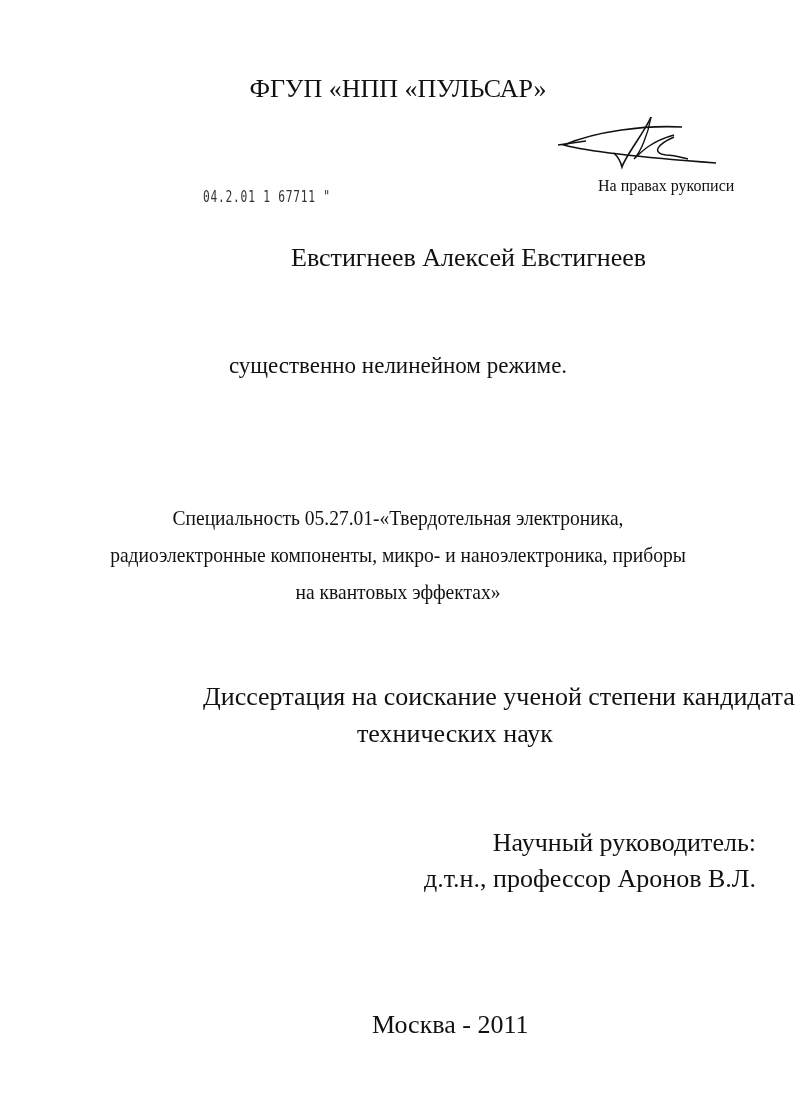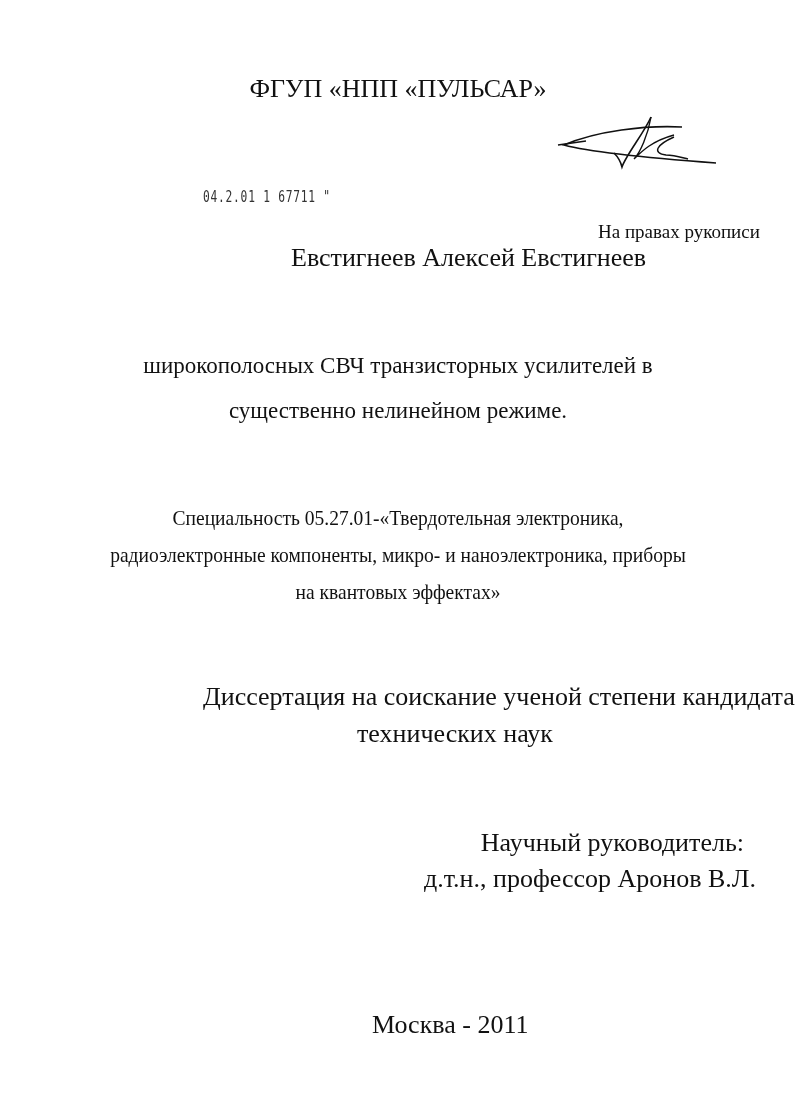--- a/index.html
+++ b/index.html
@@ -22,36 +22,35 @@
   <svg class="abs sig" viewBox="0 0 170 60">
     <path d="M126 12 C90 10, 40 16, 8 30 C30 36, 80 42, 160 48" fill="none" stroke="#111" stroke-width="1.6"></path>
     <path d="M95 2 C88 18, 70 40, 66 52 C64 44, 60 40, 58 38" fill="none" stroke="#111" stroke-width="1.6"></path>
     <path d="M95 2 C92 20, 84 38, 78 44 C86 36, 96 26, 118 20" fill="none" stroke="#111" stroke-width="1.4"></path>
     <path d="M118 22 C100 30, 96 38, 110 40 C118 40, 124 42, 132 44" fill="none" stroke="#111" stroke-width="1.4"></path>
     <path d="M2 30 L30 26" fill="none" stroke="#111" stroke-width="1.4"></path>
   </svg>
 
   <div class="abs stamp" style="left:203px; top:188px;">04.2.01 1 67711 "</div>
 
-  <div class="abs t" style="left:598px; top:177px; font-size:19px;margin-top:44px;">На правах рукописи</div>
+  <div class="abs t" style="left:598px; top:177px; font-size:16px;">На правах рукописи</div>
 
   <div class="abs t" style="left:291px; top:243px;">Евстигнеев Алексей Евстигнеев</div>
 
   <div class="abs center" style="top:343px; font-size:23px; line-height:45px;">
-    <div>широкополосных СВЧ   транзисторных усилителей в</div>
     <div>существенно нелинейном режиме.</div>
   </div>
 
   <div class="abs center" style="top:500px; font-size:21px; line-height:37px; transform:scaleX(0.93); transform-origin:center;">
     <div>Специальность 05.27.01-«Твердотельная электроника,</div>
     <div>радиоэлектронные компоненты, микро- и наноэлектроника, приборы</div>
     <div>на квантовых эффектах»</div>
   </div>
 
   <div class="abs t" style="left:203px; top:682px;">Диссертация на соискание ученой степени кандидата</div>
   <div class="abs t" style="left:357px; top:719px;">технических наук</div>
 
-  <div class="abs t" style="right:52px; top:828px; text-align:center;">Научный руководитель:</div>
+  <div class="abs t" style="right:40px; top:828px; text-align:center;">Научный руководитель:</div>
   <div class="abs t" style="right:40px; top:864px; text-align:left;">д.т.н., профессор Аронов В.Л.</div>
 
   <div class="abs t" style="left:372px; top:1010px;">Москва - 2011</div>
 
 </div>
 
 </body></html>

